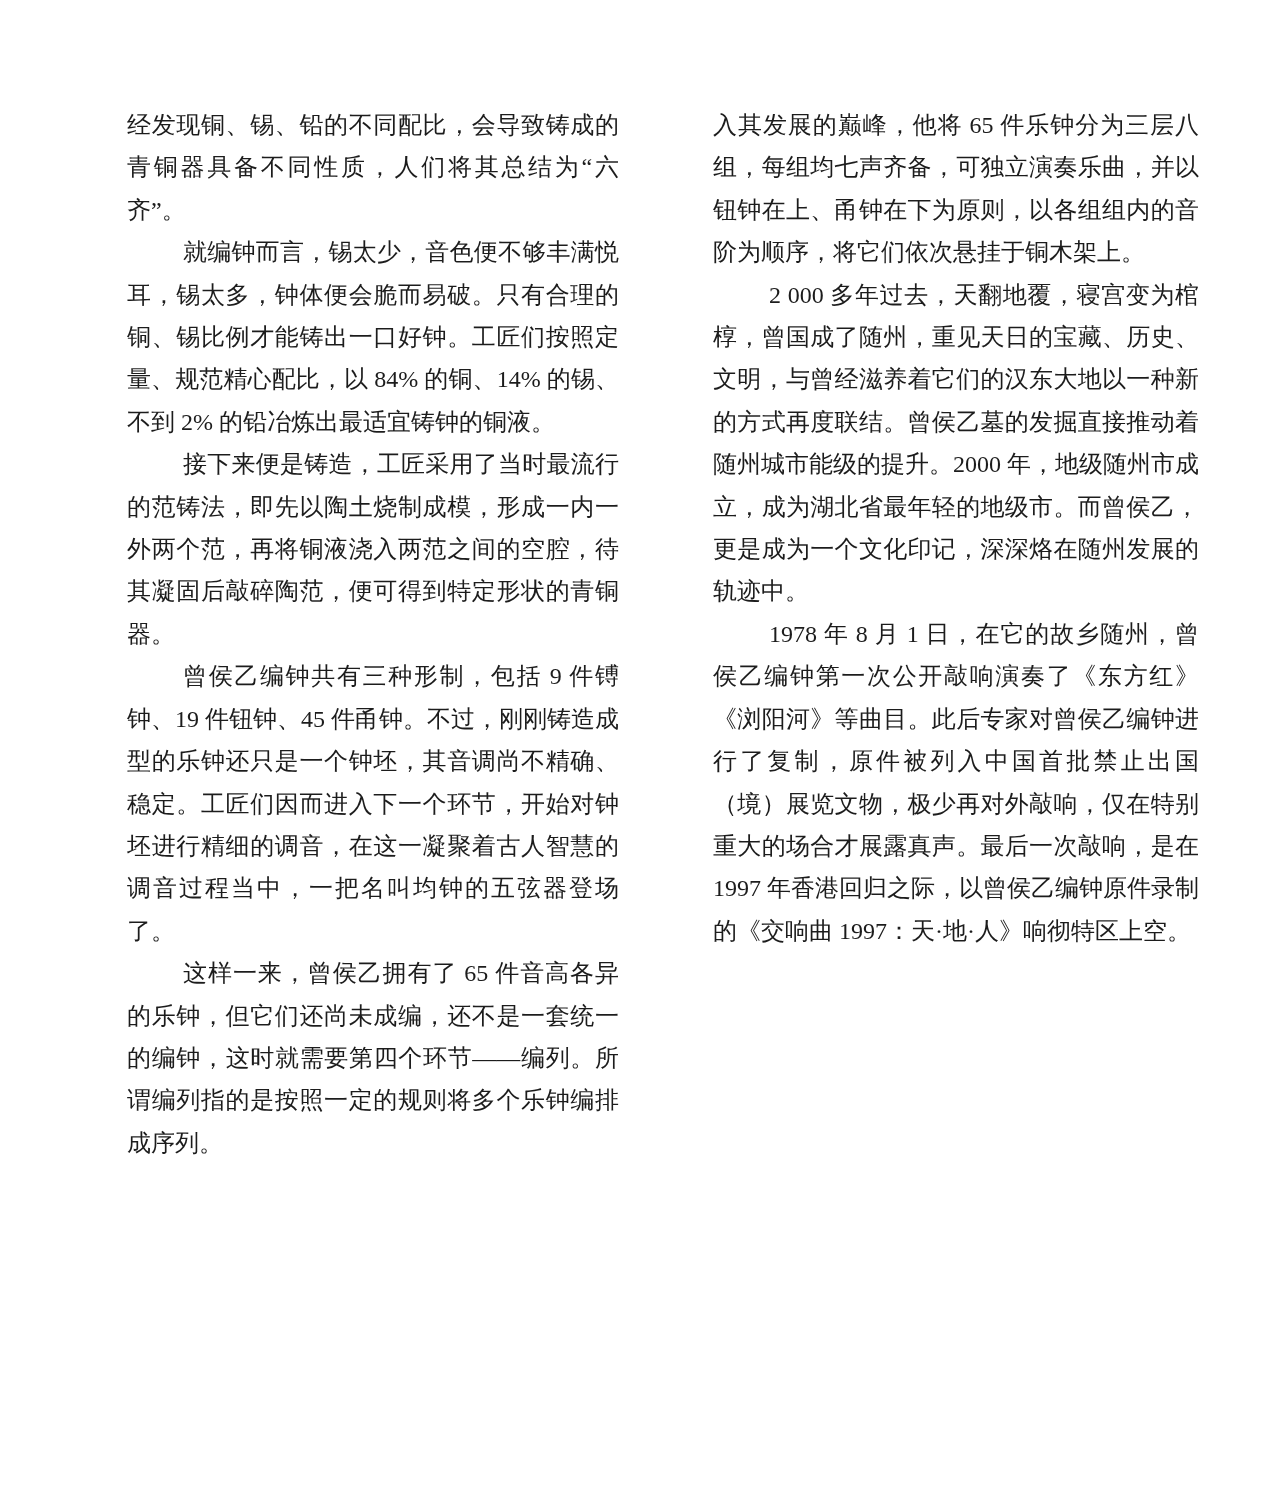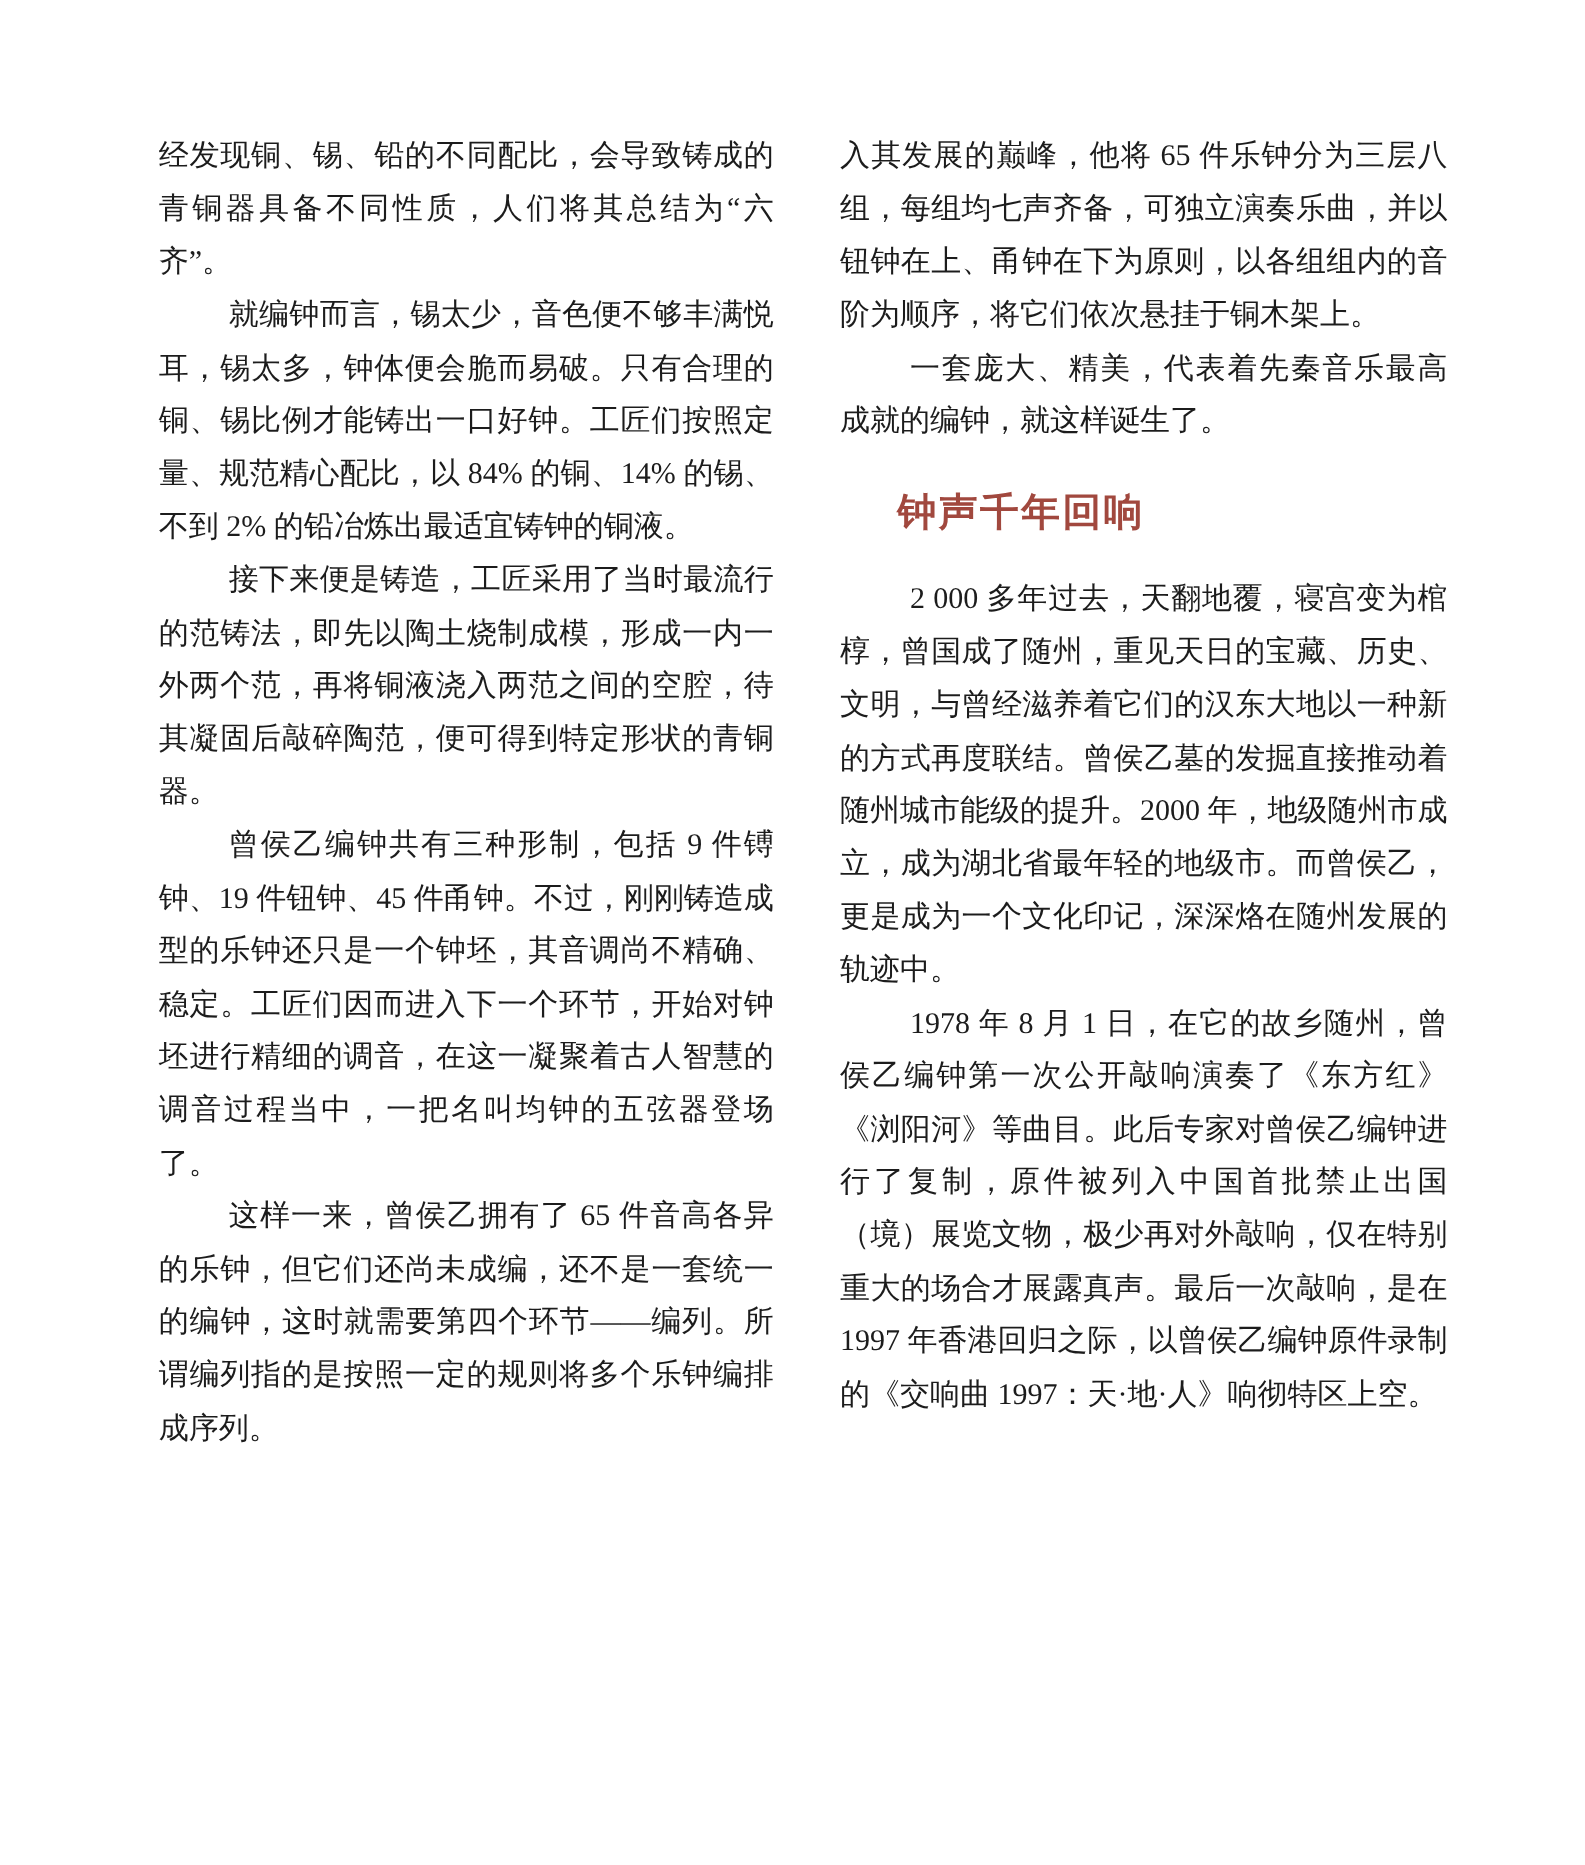--- a/index.html
+++ b/index.html
@@ -17,21 +17,21 @@
   .col {
     position: absolute;
     top: 104px;
     font-family: "Liberation Serif", "DejaVu Serif", serif;
     font-size: 24px;
     line-height: 42.4px;
     color: #1c1c1c;
     text-align: justify;
   }
   .col-left  { left: 127px; width: 492px; }
-  .col-right { left: 672px; width: 486px; }
+  .col-right { left: 713px; width: 486px; }
   .col p {
     margin: 0;
     padding: 0;
     text-indent: 56px;
   }
   .col p.noindent { text-indent: 0; }
   h2.section-heading {
     font-family: "Liberation Sans", "DejaVu Sans", sans-serif;
     font-weight: 600;
     font-size: 31px;
@@ -70,21 +70,19 @@
     <p class="noindent">经发现铜、锡、铅的不同配比，会导致铸成的青铜器具备不同性质，人们将其总结为“六齐”。</p>
     <p>就编钟而言，锡太少，音色便不够丰满悦耳，锡太多，钟体便会脆而易破。只有合理的铜、锡比例才能铸出一口好钟。工匠们按照定量、规范精心配比，以 84% 的铜、14% 的锡、不到 2% 的铅冶炼出最适宜铸钟的铜液。</p>
     <p>接下来便是铸造，工匠采用了当时最流行的范铸法，即先以陶土烧制成模，形成一内一外两个范，再将铜液浇入两范之间的空腔，待其凝固后敲碎陶范，便可得到特定形状的青铜器。</p>
     <p>曾侯乙编钟共有三种形制，包括 9 件镈钟、19 件钮钟、45 件甬钟。不过，刚刚铸造成型的乐钟还只是一个钟坯，其音调尚不精确、稳定。工匠们因而进入下一个环节，开始对钟坯进行精细的调音，在这一凝聚着古人智慧的调音过程当中，一把名叫均钟的五弦器登场了。</p>
     <p>这样一来，曾侯乙拥有了 65 件音高各异的乐钟，但它们还尚未成编，还不是一套统一的编钟，这时就需要第四个环节——编列。所谓编列指的是按照一定的规则将多个乐钟编排成序列。</p>
 
   </div>
 
   <div class="col col-right">
     <p class="noindent">入其发展的巅峰，他将 65 件乐钟分为三层八组，每组均七声齐备，可独立演奏乐曲，并以钮钟在上、甬钟在下为原则，以各组组内的音阶为顺序，将它们依次悬挂于铜木架上。</p>
-    <p>一套庞大、精美，代表着先秦音乐最高成就的编钟，就这样诞生了。</p>
 
-    <h2 class="section-heading">钟声千年回响</h2>
 
     <p>2 000 多年过去，天翻地覆，寝宫变为棺椁，曾国成了随州，重见天日的宝藏、历史、文明，与曾经滋养着它们的汉东大地以一种新的方式再度联结。曾侯乙墓的发掘直接推动着随州城市能级的提升。2000 年，地级随州市成立，成为湖北省最年轻的地级市。而曾侯乙，更是成为一个文化印记，深深烙在随州发展的轨迹中。</p>
     <p>1978 年 8 月 1 日，在它的故乡随州，曾侯乙编钟第一次公开敲响演奏了《东方红》《浏阳河》等曲目。此后专家对曾侯乙编钟进行了复制，原件被列入中国首批禁止出国（境）展览文物，极少再对外敲响，仅在特别重大的场合才展露真声。最后一次敲响，是在 1997 年香港回归之际，以曾侯乙编钟原件录制的《交响曲 1997：天·地·人》响彻特区上空。</p>
   </div>
 
 </div>
 
 </body></html>

